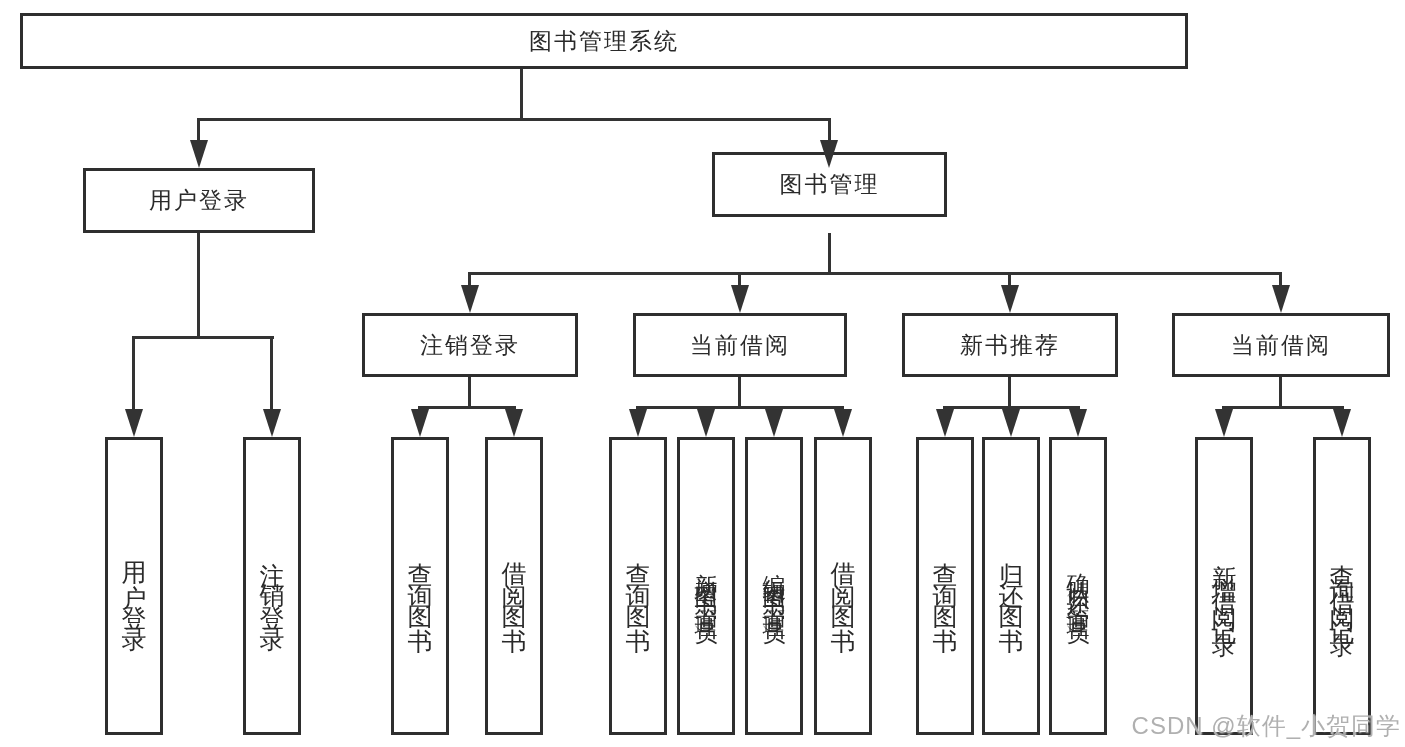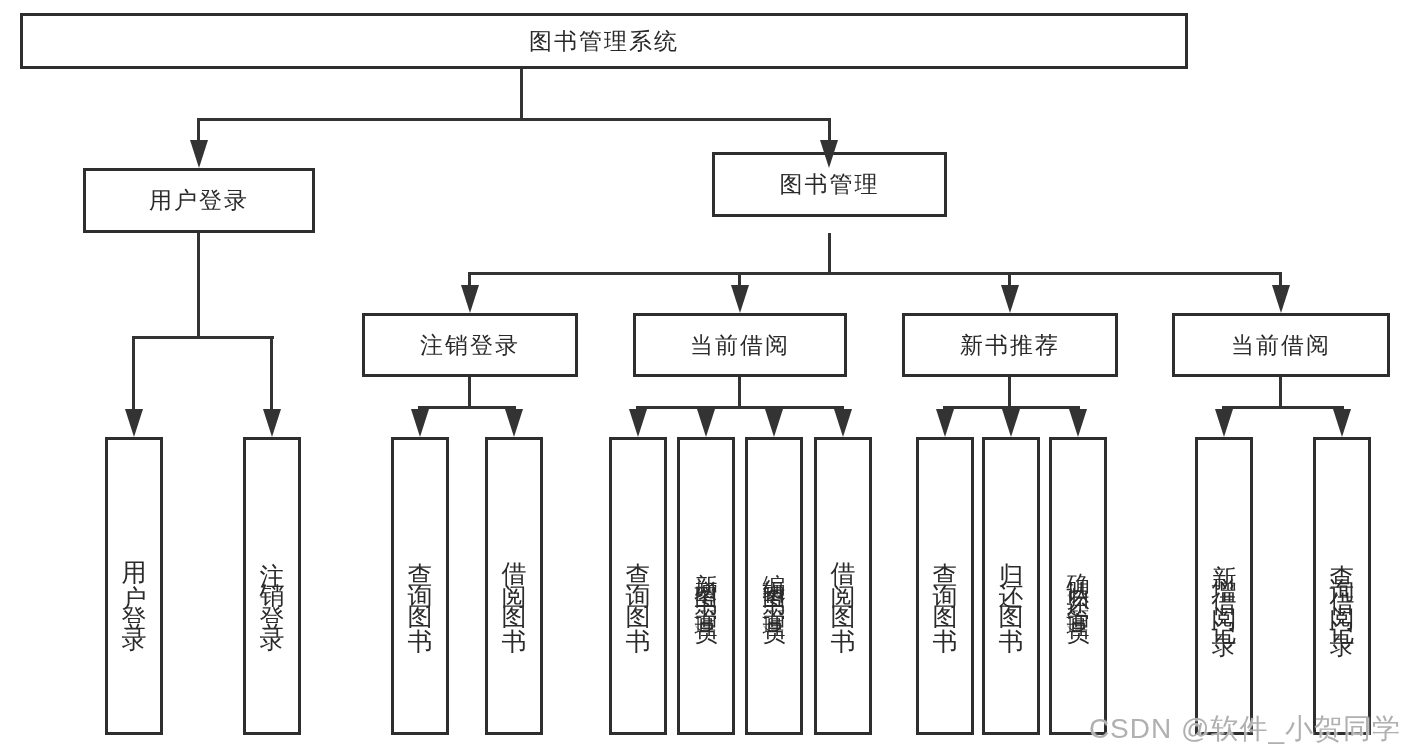--- a/index.html
+++ b/index.html
@@ -18,21 +18,21 @@
   .v4{font-size:25px;letter-spacing:22px;}
   .v6{font-size:25px;letter-spacing:14px;}
   .v9{font-size:23px;letter-spacing:7px;}
   .ln{position:absolute;background:#333333;}
   .ar{
     position:absolute;width:0;height:0;
     border-left:9px solid transparent;border-right:9px solid transparent;
     border-top:28px solid #333333;
   }
   .watermark{
-    position:absolute;top:710px;right:4px;font-size:28px;color:#b0b0b0;
+    position:absolute;top:710px;right:4px;font-size:24px;color:#b0b0b0;
     letter-spacing:1px;white-space:nowrap;text-shadow:1px 1px 2px #ffffff;z-index:5;
   }
 </style>
 </head>
 <body>
 
 <div id="diagram">
 
   <div class="node hbox" style="left:20px;top:13px;width:1168px;height:56px;">
     <span>图书管理系统</span>

